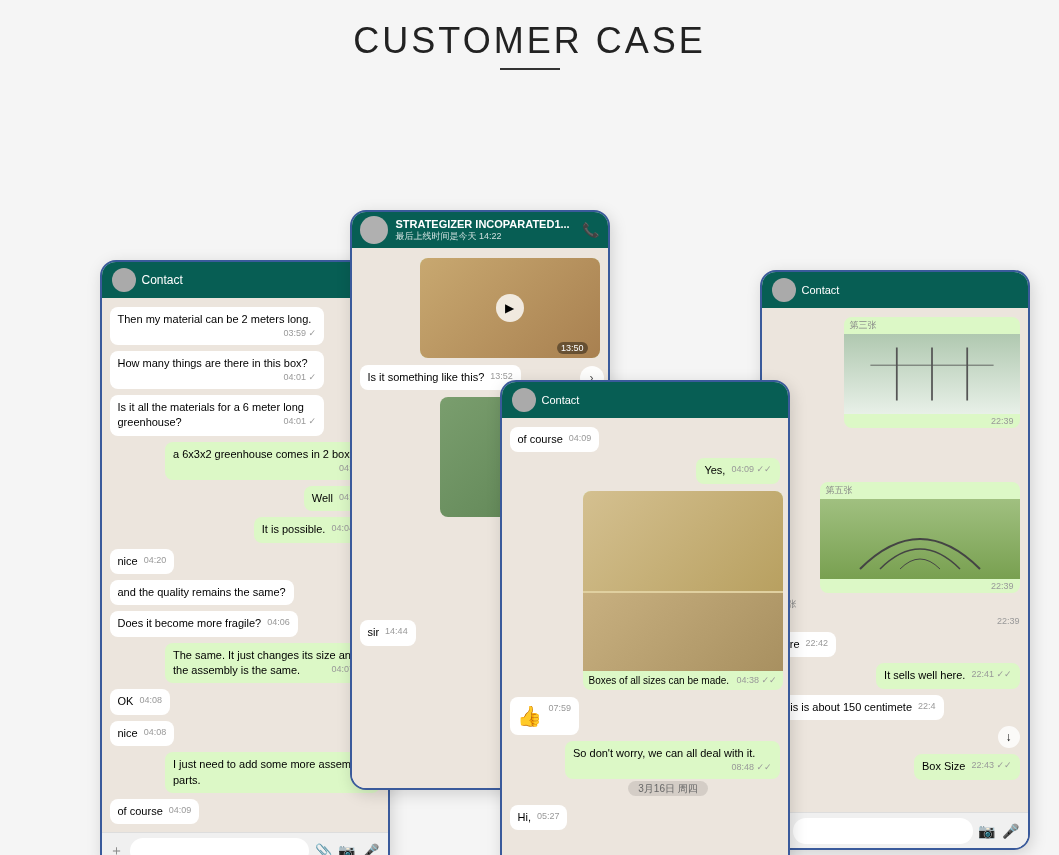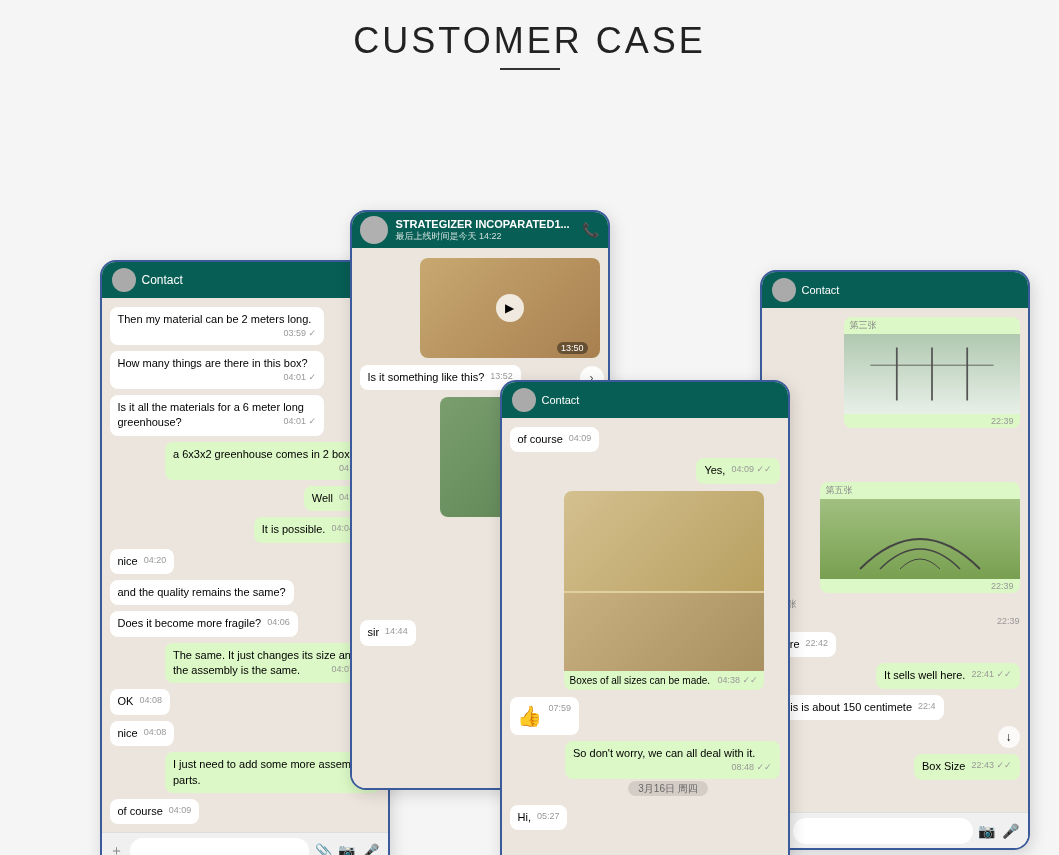--- a/index.html
+++ b/index.html
@@ -267,21 +267,21 @@
 
   <div class="phone-mockup phone3">
     <div style="background:#075e54;color:#fff;padding:6px 10px;font-size:11px;height:36px;display:flex;align-items:center;gap:6px;">
       <div style="width:24px;height:24px;border-radius:50%;background:#aaa;"></div>
       <span>Contact</span>
     </div>
     <div class="chat-area clearfix" style="height:calc(100% - 72px);padding:6px 0;overflow:hidden;">
       <div class="msg-bubble msg-received">of course<span class="msg-time">04:09</span></div>
       <div class="msg-bubble msg-sent">Yes,<span class="msg-time">04:09 ✓✓</span></div>
 
-      <div style="float:right;clear:both;margin:4px 24px;">
+      <div style="float:right;clear:both;margin:4px 5px;">
         <div style="background:#dcf8c6;border-radius:8px;overflow:hidden;width:200px;">
           <div style="width:100%;height:100px;background:linear-gradient(135deg,#d4c090,#b8a060);"></div>
           <div style="width:100%;height:80px;background:linear-gradient(135deg,#c8b080,#a89060);border-top:2px solid #e0d0a0;"></div>
           <div style="padding:4px 6px;font-size:10px;">Boxes of all sizes can be made.<span class="msg-time">04:38 ✓✓</span></div>
         </div>
       </div>
       <div class="msg-bubble msg-received" style="font-size:20px;">👍<span class="msg-time" style="font-size:9px;">07:59</span></div>
       <div class="msg-bubble msg-sent">So don't worry, we can all deal with it.<span class="msg-time">08:48 ✓✓</span></div>
       <div style="clear:both;text-align:center;margin:6px 0;padding-left:47px;">
         <span style="background:rgba(0,0,0,0.1);border-radius:8px;padding:2px 10px;font-size:10px;color:#666;">3月16日 周四</span>

